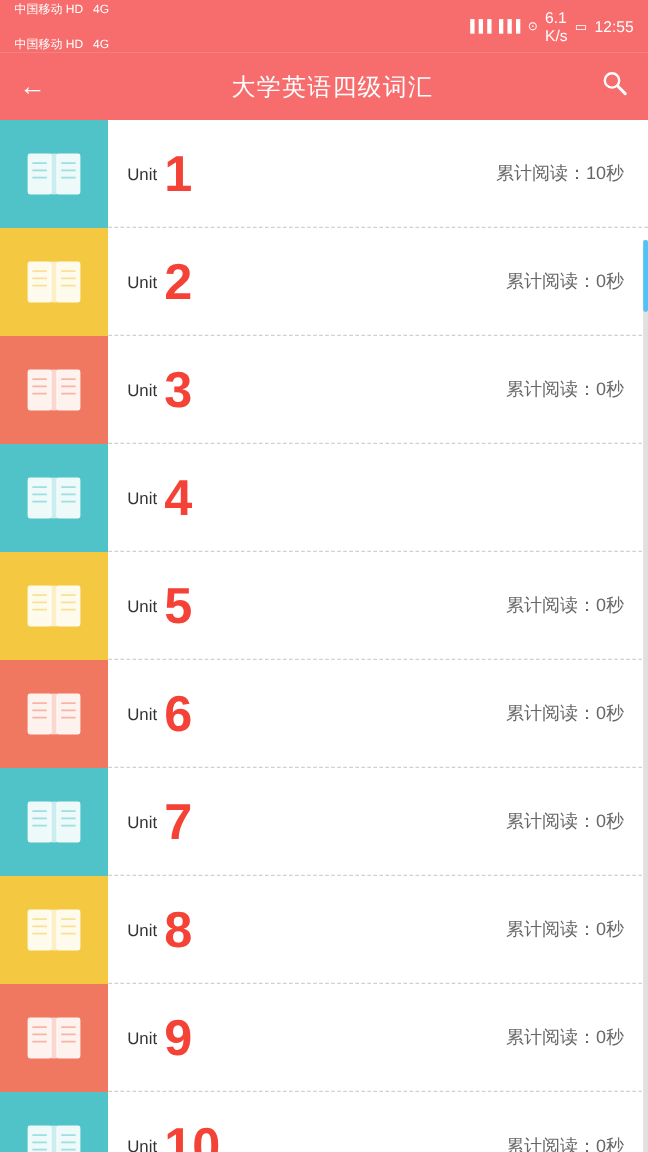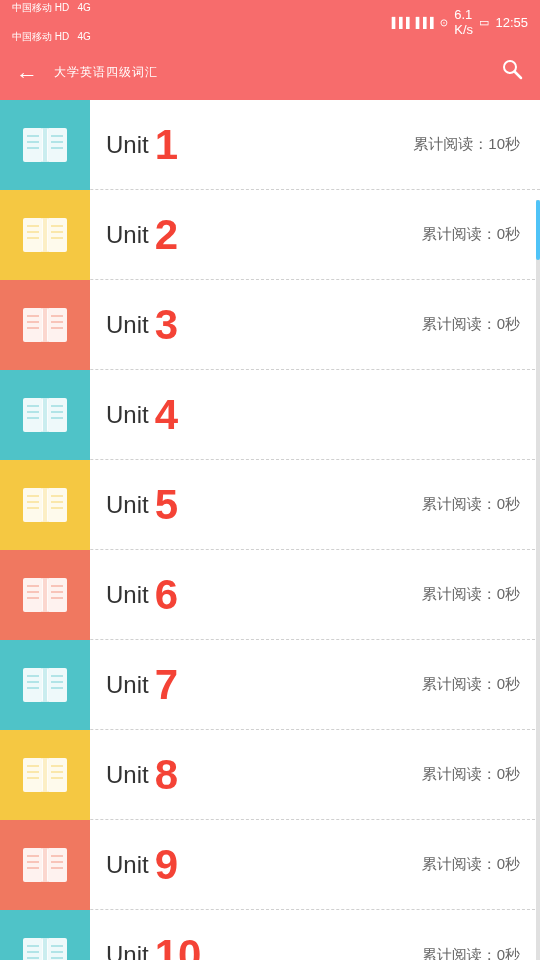--- a/index.html
+++ b/index.html
@@ -56,23 +56,24 @@
       color: white;
     }
     .toolbar-back {
       font-size: 22px;
       cursor: pointer;
       margin-right: 16px;
       font-weight: 300;
     }
     .toolbar-title {
       flex: 1;
-      font-size: 12px;
+      font-size: 20px;
       font-weight: 500;
       letter-spacing: 1px;
+      text-align: center;
     }
     .toolbar-search {
       font-size: 22px;
       cursor: pointer;
     }
 
     
     .scroll-bar-track {
       position: absolute;
       right: 0;
@@ -127,21 +128,21 @@
     }
 
     
     .unit-info {
       flex: 1;
       display: flex;
       align-items: center;
       padding-left: 16px;
     }
     .unit-label {
-      font-size: 24px;
+      font-size: 14px;
       color: #333;
       font-weight: 400;
     }
     .unit-number {
       font-size: 42px;
       color: #f44336;
       font-weight: 700;
       margin-left: 6px;
       line-height: 1;
     }

